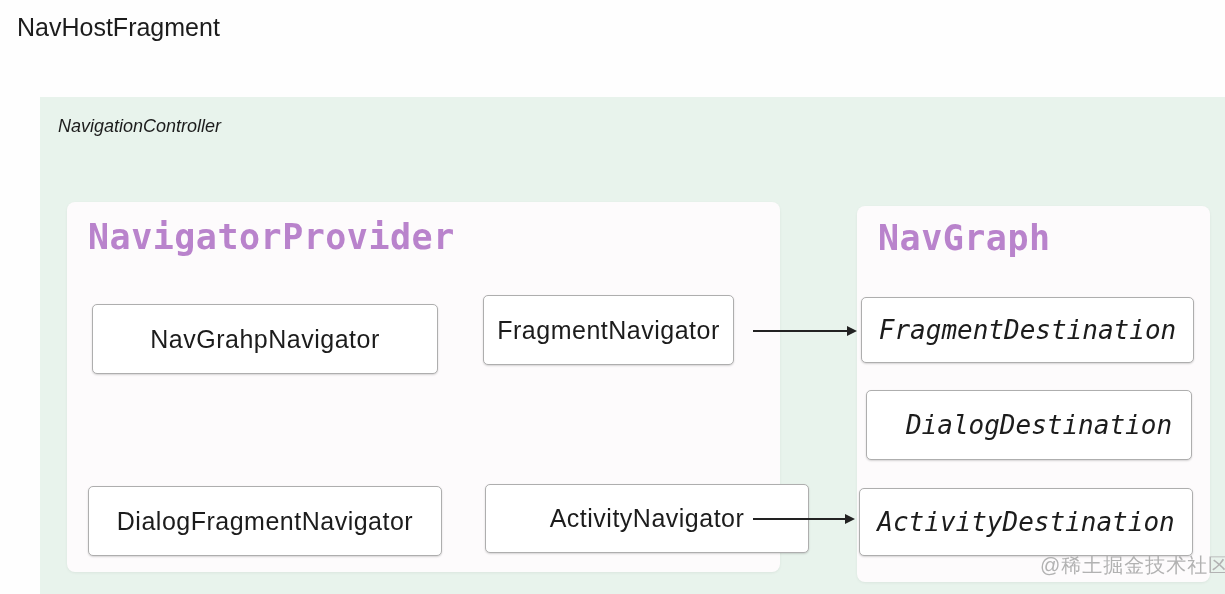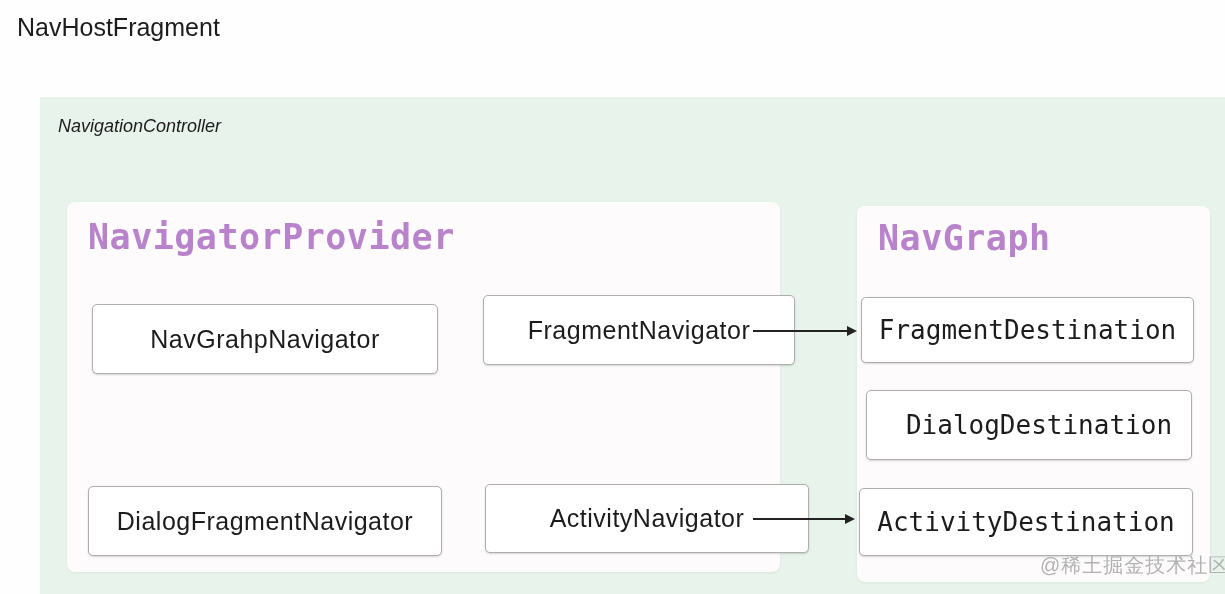--- a/index.html
+++ b/index.html
@@ -57,24 +57,25 @@
     display: flex;
     align-items: center;
     justify-content: center;
     box-sizing: border-box;
     color: var(--text);
   }
   .sans-box { font-size: 25px; letter-spacing: 0.5px; }
   .mono-box {
     font-family: "DejaVu Sans Mono", monospace;
     font-size: 26px;
+    font-style: italic;
   }
 
   .box-navgrahp   { left: 92px;  top: 304px; width: 346px; height: 70px; }
-  .box-fragnav    { left: 483px; top: 295px; width: 312px; height: 70px; }
+  .box-fragnav    { left: 483px; top: 295px; width: 251px; height: 70px; }
   .box-dialognav  { left: 88px;  top: 486px; width: 354px; height: 70px; }
   .box-activnav   { left: 485px; top: 484px; width: 324px; height: 69px; }
 
   .box-fragdest   { left: 861px; top: 297px; width: 333px; height: 66px; }
   .box-dialogdest { left: 866px; top: 390px; width: 326px; height: 70px; padding-left: 20px; }
   .box-activdest  { left: 859px; top: 488px; width: 334px; height: 68px; }
 
   .arrow {
     height: 2px;
     background: var(--arrow);

